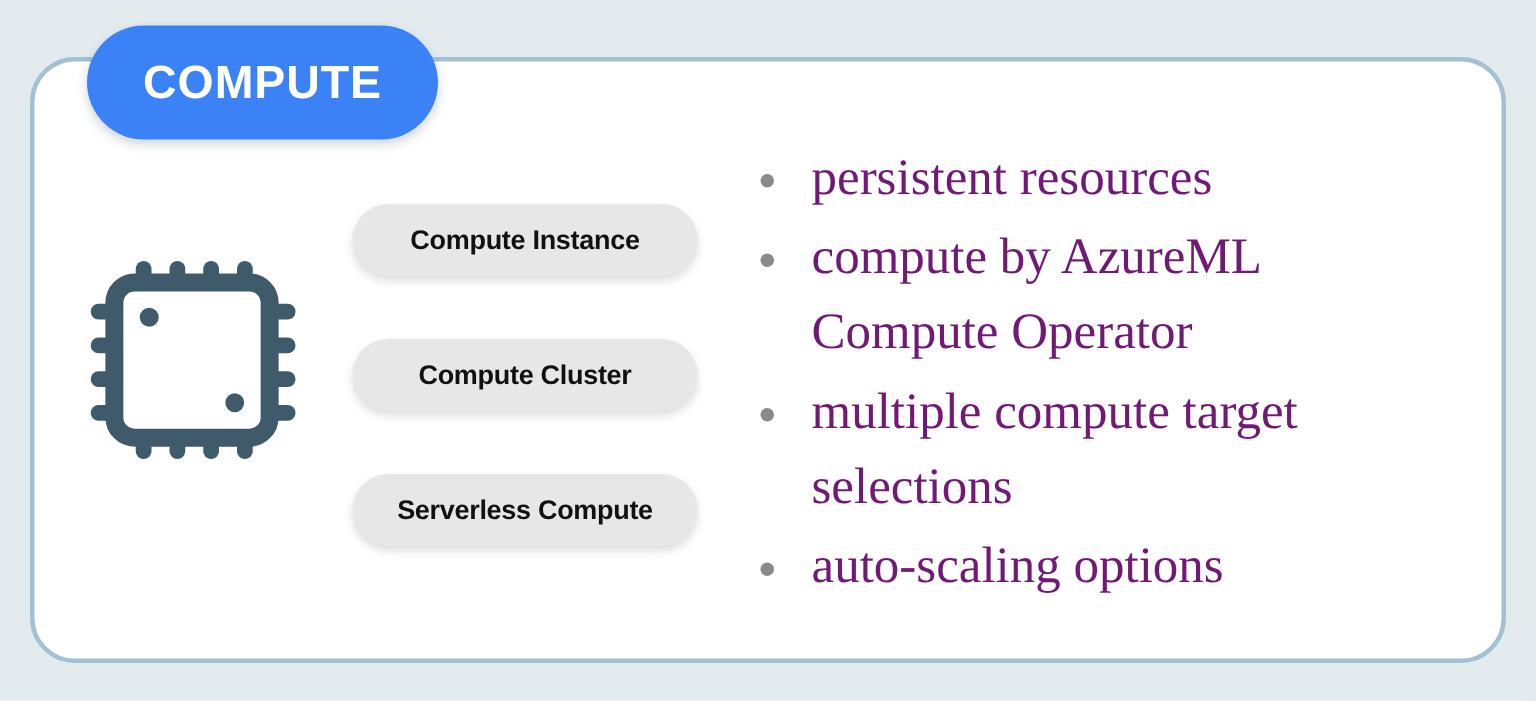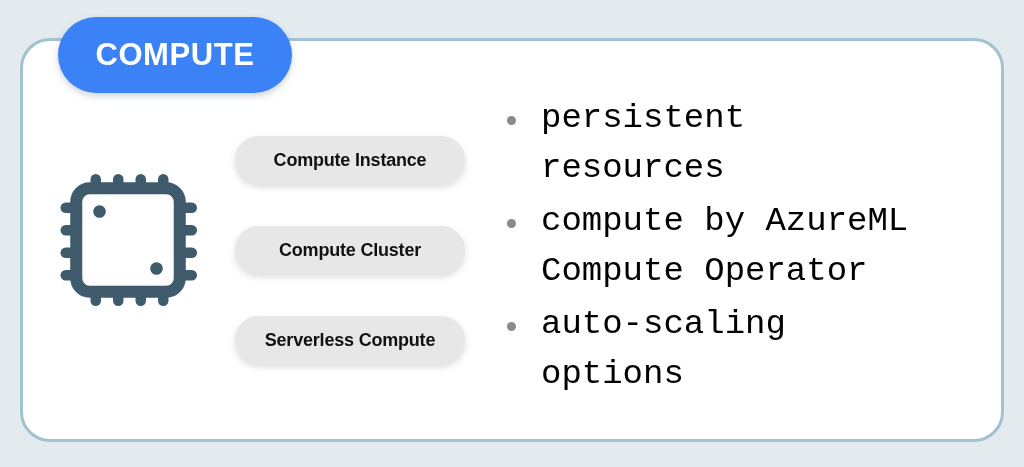--- a/index.html
+++ b/index.html
@@ -123,24 +123,24 @@
   }
   .bullet-list {
     list-style: none;
     margin: 0;
     padding: 0;
   }
   .bullet-item {
     position: relative;
     padding-left: 42px;
     margin-bottom: 3px;
-    color: #000000;
+    color: #701a75;
     font-size: 34px;
     line-height: 1.47;
-    font-family: Liberation Mono, monospace;
+    font-family: Liberation Serif, serif;
     max-width: 400px;
   }
   .bullet-dot {
     position: absolute;
     left: 8px;
     top: 22px;
     width: 9px;
     height: 9px;
     border-radius: 50%;
     background: #8a8a8a;
@@ -206,19 +206,23 @@
         <li class="bullet-item">
           <span class="bullet-dot"></span>
           <span>persistent resources</span>
         </li>
         <li class="bullet-item">
           <span class="bullet-dot"></span>
           <span>compute by AzureML Compute Operator</span>
         </li>
         <li class="bullet-item">
           <span class="bullet-dot"></span>
+          <span>multiple compute target selections</span>
+        </li>
+        <li class="bullet-item">
+          <span class="bullet-dot"></span>
           <span>auto-scaling options</span>
         </li>
       </ul>
     </div>
 
   </div>
 </div>
 
 </body></html>

